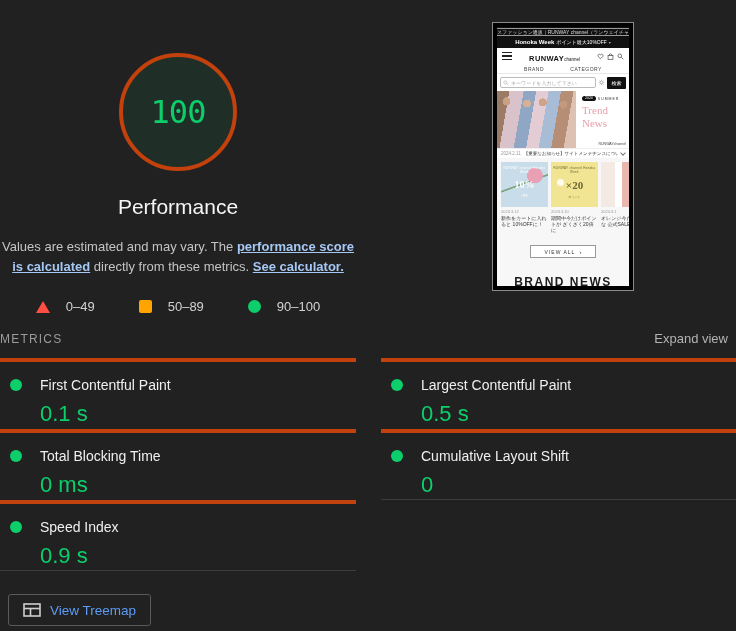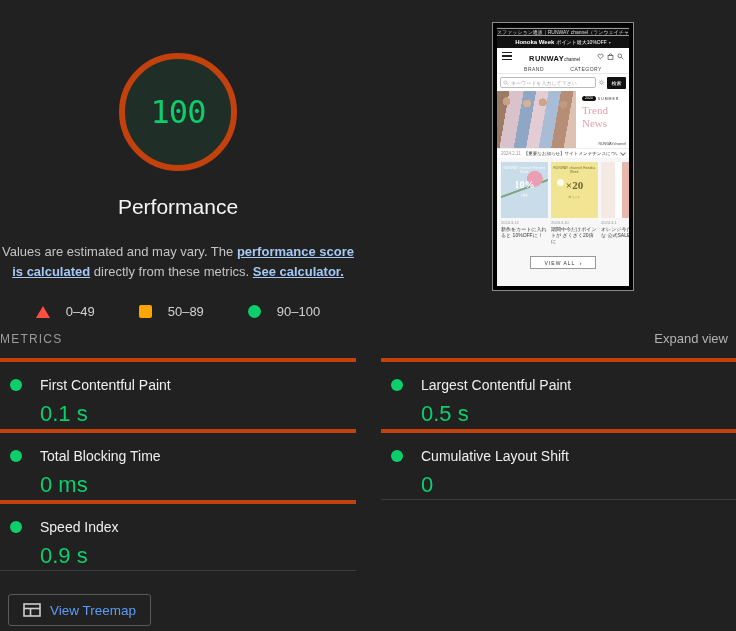--- a/index.html
+++ b/index.html
@@ -10,34 +10,34 @@
     position:relative;
     overflow:hidden;
     color:#e8e8e8;
   }
 
   
   .gauge-wrap { position:absolute; left:0; top:0; width:356px; }
   .gauge {
     width:118px; height:118px; margin:53px auto 0;
     border-radius:50%;
-    border:6px solid #c2410c;
+    border:4px solid #c2410c;
     background:rgba(12,206,107,0.08);
     display:flex; align-items:center; justify-content:center;
   }
   .gauge-score {
     font-family:"DejaVu Sans Mono", monospace;
     font-size:32px; color:#0cce6b; letter-spacing:-1px;
   }
   .gauge-title {
     text-align:center; margin-top:24px;
     font-size:21px; font-weight:400; color:#f5f5f5;
   }
   .description {
-    margin:23px auto 0; width:352px;
+    margin:18px auto 0; width:352px;
     text-align:center; font-size:13px; line-height:20px; color:#c4c4c4;
   }
   .description a {
     color:#a6c8f4; font-weight:600; text-decoration:underline; cursor:pointer;
   }
   .legend {
     margin-top:22px; display:flex; justify-content:center; gap:44px;
     font-size:13px; color:#d2d2d2; align-items:center;
   }
   .legend-item { display:flex; align-items:center; gap:16px; }
@@ -148,21 +148,21 @@
   .hero-credit { position:absolute; right:3px; bottom:2px; font-size:3.5px; color:#444; }
 
   .m-news { height:10px; background:#fff; border-top:1px solid #eee; display:flex; align-items:center; gap:3px; padding:0 4px; flex:none; }
   .m-news .date { font-size:4.5px; color:#999; }
   .m-news .txt { font-size:4.5px; color:#333; flex:1; white-space:nowrap; overflow:hidden; }
   .chev { width:4px; height:4px; border-right:1px solid #777; border-bottom:1px solid #777; transform:rotate(45deg); margin-top:-2px; }
 
   .m-promos { flex:1; background:#f7f7f7; padding-top:4px; overflow:hidden; }
   .cards { display:flex; gap:3px; padding:0 4px; overflow:hidden; }
   .card { width:47px; flex:none; }
-  .card-img { width:47px; height:56px; position:relative; overflow:hidden; }
+  .card-img { width:47px; height:45px; position:relative; overflow:hidden; }
   .card-img.blue {
     background:
       radial-gradient(circle 8px at 72% 30%, #e9a0b4 96%, transparent),
       linear-gradient(160deg, transparent 46%, #7da883 47%, #7da883 49%, transparent 50%),
       #c9dce9;
   }
   .card-img.yellow { background:#f1e593; }
   .card-img.pink {
     background:linear-gradient(90deg, #f5e9e4 0 30%, #fff 30% 45%, #e9b7ad 45% 70%, #f2dfd6 70% 100%);
   }

